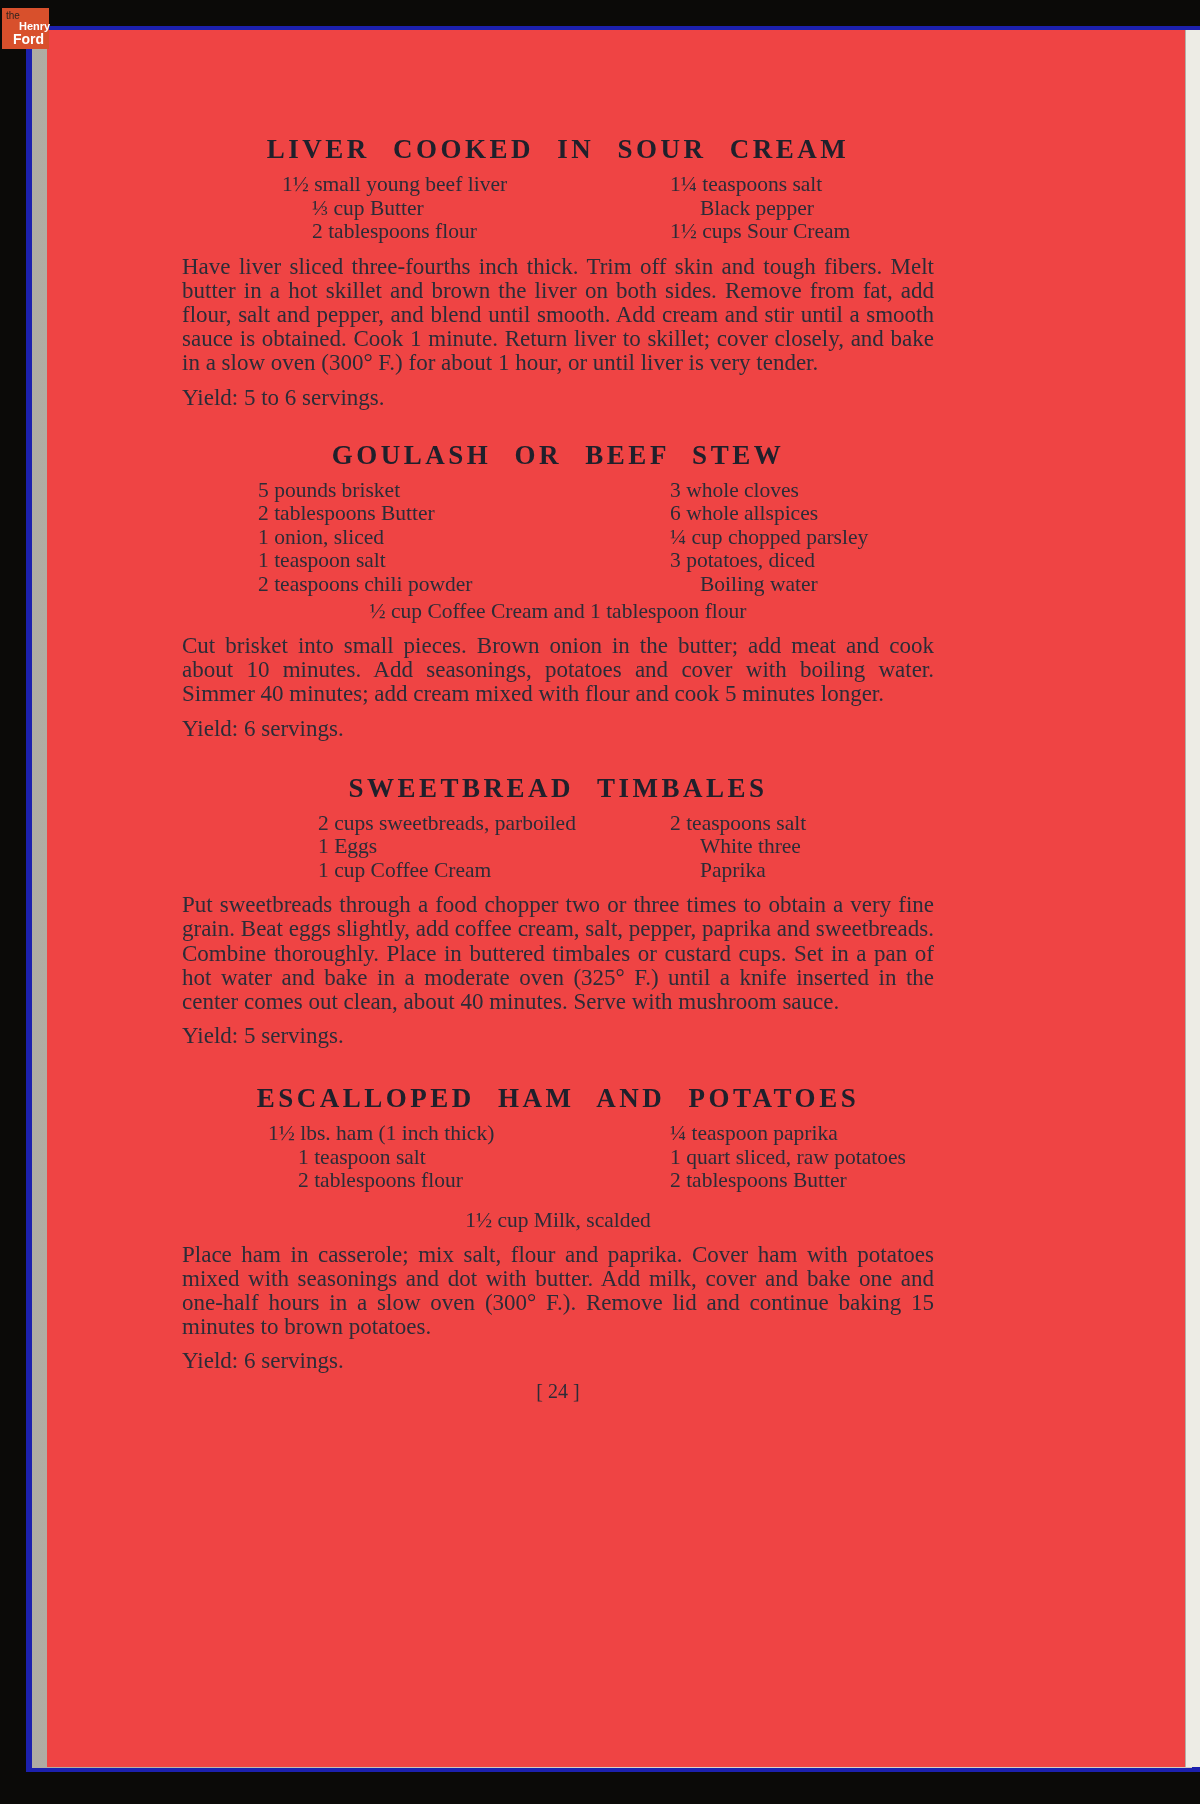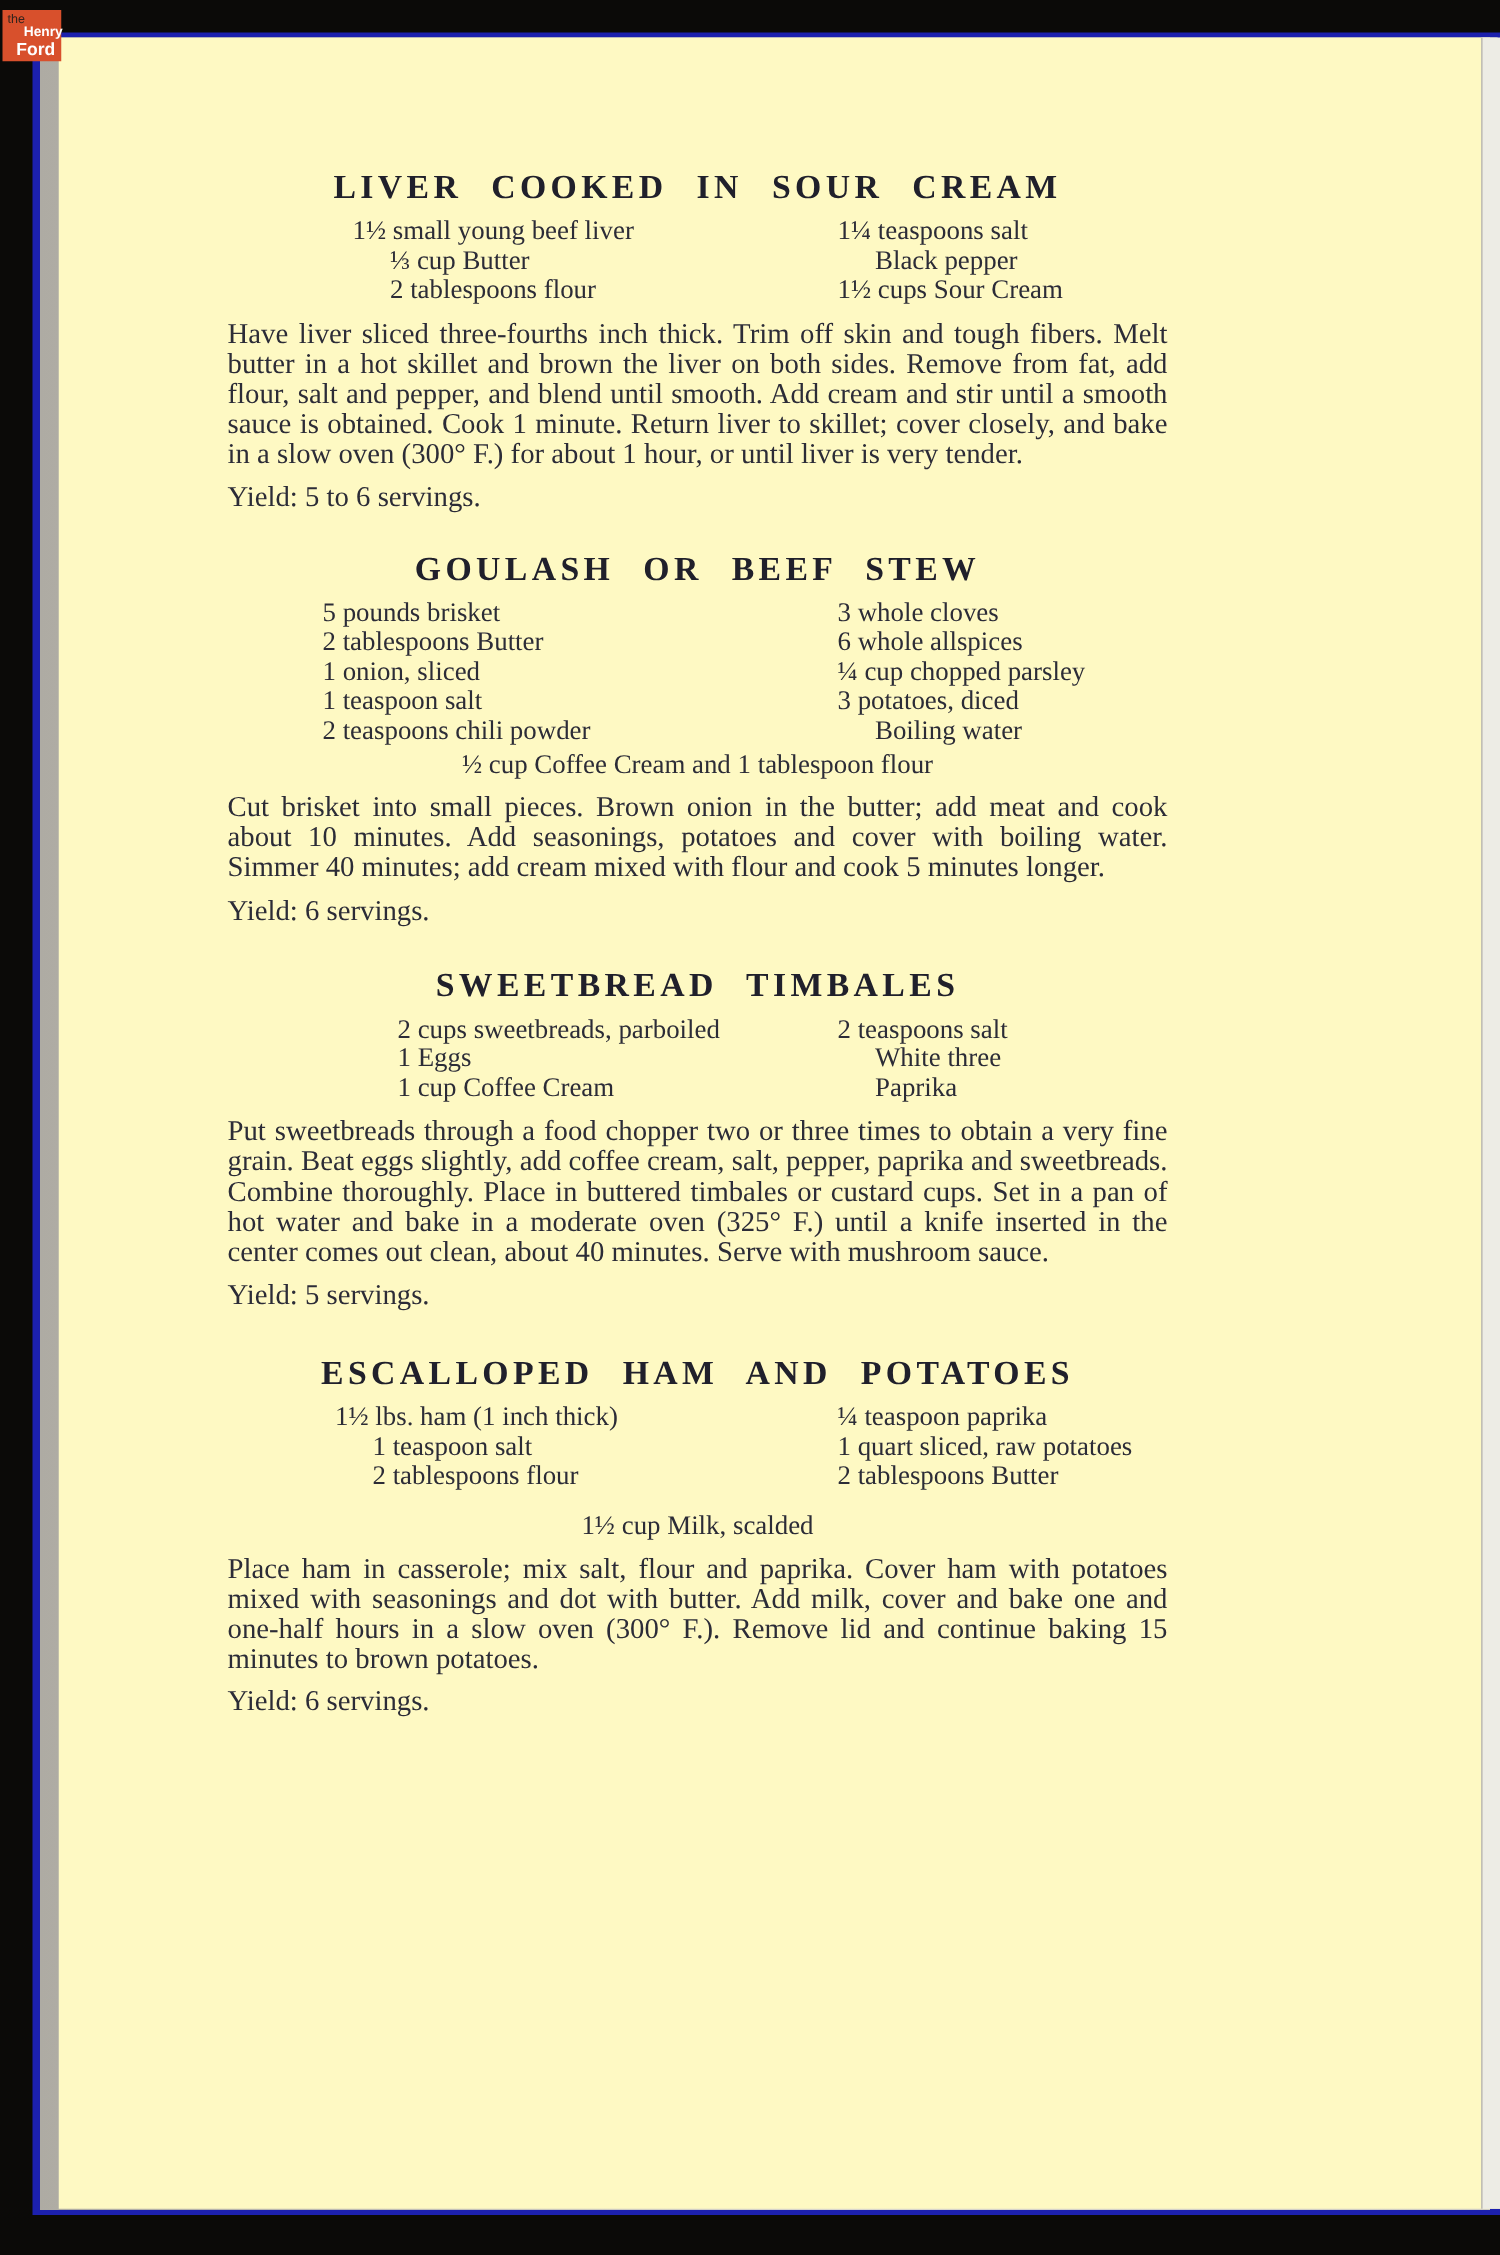--- a/index.html
+++ b/index.html
@@ -16,21 +16,21 @@
     background:#1c20ae;
   }
   .page-edge-strip {
     position:absolute; left:32px; top:30px;
     width:1160px; height:1738px;
     background:linear-gradient(90deg,#aeaba3,#d9d6cd 55%,#cfccc3);
   }
   .page {
     position:absolute; left:47px; top:30px;
     width:1153px; height:1737px;
-    background:#fef9c3;
+    background:#ef4444;
     border-radius:0 3px 0 0;
   }
   .page-right-edge {
     position:absolute; top:0; right:0;
     width:14px; height:100%;
     background:#edece5;
     border-left:1px solid #b3b0a7;
   }
   .content {
     position:absolute; left:135px; top:104px;
@@ -186,20 +186,21 @@
         <div class="ing-row">
           <span class="ing-left ind">2 tablespoons flour</span>
           <span class="ing-right">2 tablespoons Butter</span>
         </div>
       </div>
       <div class="extra-line extra-sp">1½ cup Milk, scalded</div>
       <p class="instructions">Place ham in casserole; mix salt, flour and paprika. Cover ham with potatoes mixed with seasonings and dot with butter. Add milk, cover and bake one and one-half hours in a slow oven (300° F.). Remove lid and continue baking 15 minutes to brown potatoes.</p>
       <p class="yield">Yield: 6 servings.</p>
     </section>
 
+    <div class="page-number">[ 24 ]</div>
   </div>
 </div>
 
 <div class="logo">
   <span class="logo-the">the</span>
   <span class="logo-henry">Henry</span>
   <span class="logo-ford">Ford</span>
 </div>
 
 </body></html>

